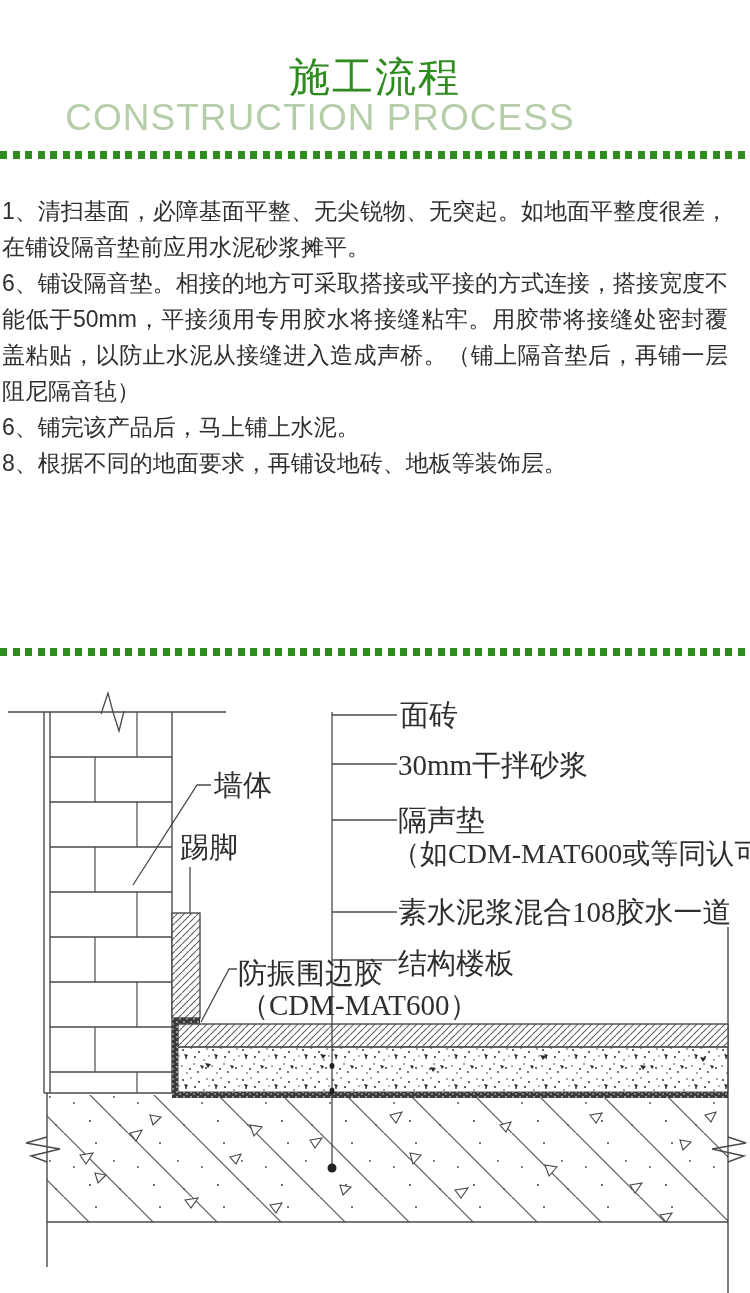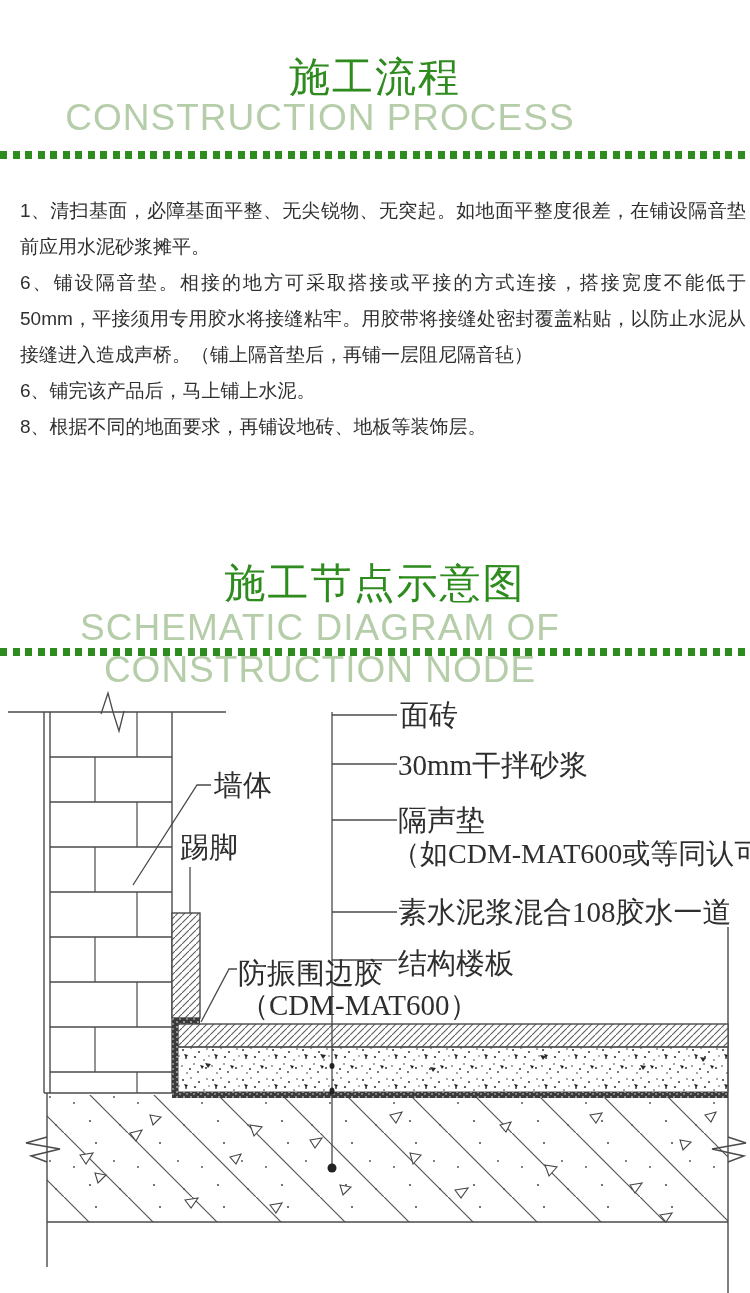--- a/index.html
+++ b/index.html
@@ -16,22 +16,22 @@
     font-size:37px;font-weight:400;color:#b6cdaa;letter-spacing:1px;
   }
   #title1{top:50px;} #sub1{top:97px;}
   #title2{top:556px;} #sub2{top:607px;}
   .dotted{
     position:absolute;left:0;width:750px;height:8px;
     background:repeating-linear-gradient(to right,#2e8b1e 0 7px,transparent 7px 12.5px);
   }
   #div1{top:151px;} #div2{top:648px;}
   #steps{
-    position:absolute;top:193px;left:20px;width:726px;
-    font-size:19px;line-height:36px;color:#2f2f2f;
+    position:absolute;top:193px;left:2px;width:726px;
+    font-size:23px;line-height:36px;color:#2f2f2f;
   }
   #steps p{margin:0;padding:0;text-align:justify;}
   #diagram{position:absolute;top:685px;left:0;}
   text{
     font-family:"Liberation Serif","DejaVu Serif",serif;
     fill:#2e2e2e;font-size:29px;
   }
   text.small{font-size:28px;}
 </style>
 </head>
@@ -42,22 +42,20 @@
   <div id="sub1" class="title-en">CONSTRUCTION PROCESS</div>
   <div id="div1" class="dotted"></div>
 
   <div id="steps">
     <p>1、清扫基面，必障基面平整、无尖锐物、无突起。如地面平整度很差，在铺设隔音垫前应用水泥砂浆摊平。</p>
     <p>6、铺设隔音垫。相接的地方可采取搭接或平接的方式连接，搭接宽度不能低于50mm，平接须用专用胶水将接缝粘牢。用胶带将接缝处密封覆盖粘贴，以防止水泥从接缝进入造成声桥。（铺上隔音垫后，再铺一层阻尼隔音毡）</p>
     <p>6、铺完该产品后，马上铺上水泥。</p>
     <p>8、根据不同的地面要求，再铺设地砖、地板等装饰层。</p>
   </div>
 
-  <div id="title2" class="title-cn">施工节点示意图</div>
-  <div id="sub2" class="title-en">SCHEMATIC DIAGRAM OF CONSTRUCTION NODE</div>
   <div id="div2" class="dotted"></div>
 
   <svg id="diagram" width="750" height="608" viewBox="0 0 750 608">
     <defs>
       <pattern id="hatch" width="7" height="7" patternUnits="userSpaceOnUse">
         <path d="M-1,8 L8,-1" stroke="#5a5a5a" stroke-width="1.1"></path>
       </pattern>
       <pattern id="stipple" width="30" height="30" patternUnits="userSpaceOnUse">
         <circle cx="3" cy="5" r="1" fill="#333"></circle>
           <circle cx="11" cy="3" r="0.8" fill="#333"></circle>

